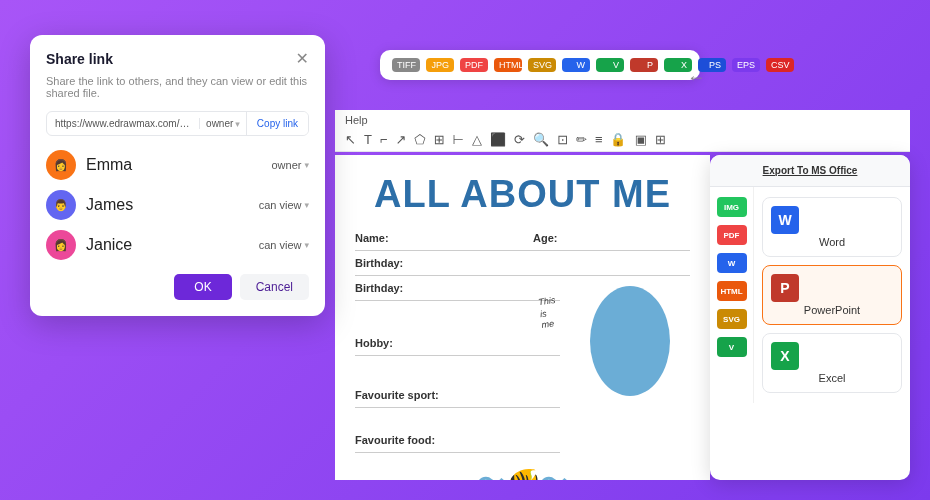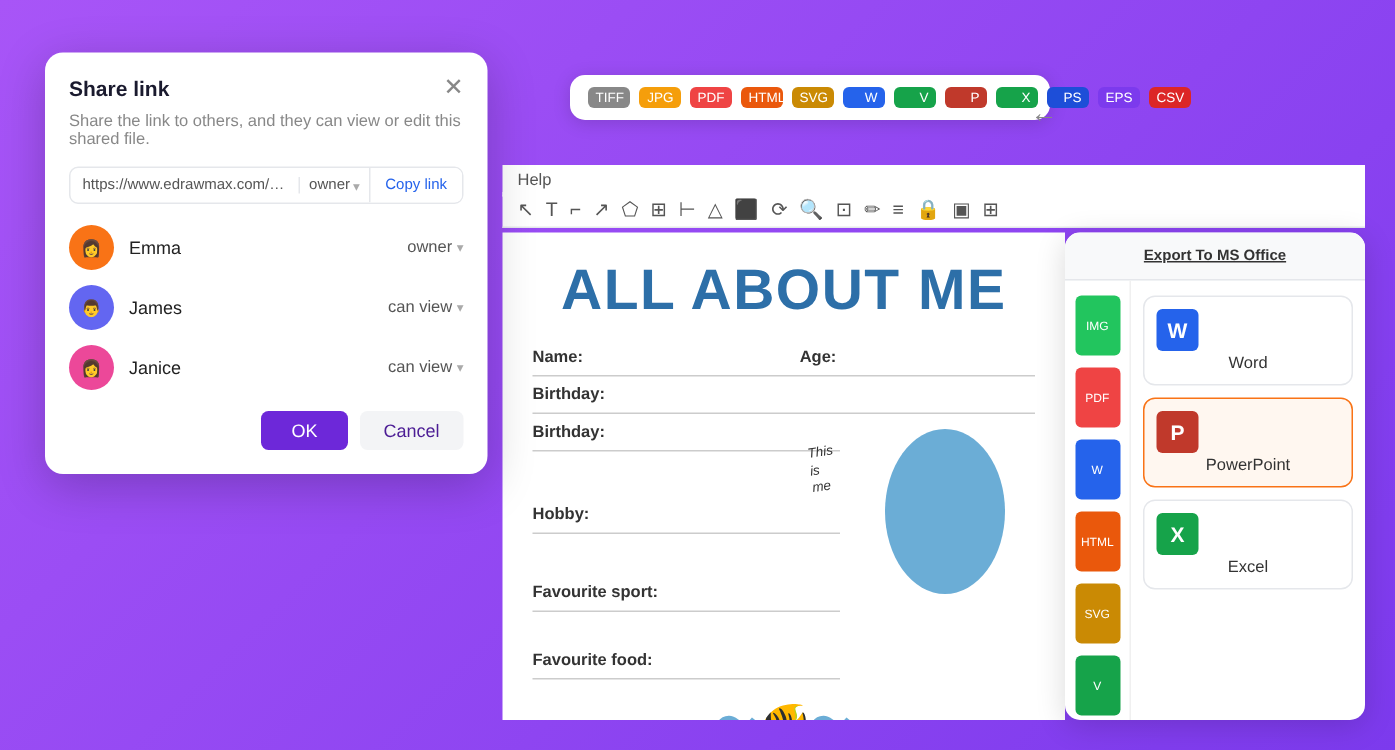--- a/index.html
+++ b/index.html
@@ -155,24 +155,24 @@
       padding: 10px 6px;
       display: flex;
       flex-direction: column;
       gap: 8px;
       align-items: center;
       border-right: 1px solid #f0f0f0;
     }
 
     .export-mini-badge {
       width: 30px;
-      height: 40px;
+      height: 20px;
       border-radius: 4px;
       font-size: 8px;
-      font-weight: 400;
+      font-weight: 700;
       color: white;
       display: flex;
       align-items: center;
       justify-content: center;
     }
 
     .export-right-grid {
       flex: 1;
       padding: 10px 8px;
       display: flex;
@@ -294,21 +294,21 @@
       display: flex;
       align-items: center;
       justify-content: center;
       color: white;
       font-weight: 700;
       flex-shrink: 0;
     }
 
     .user-name {
       flex: 1;
-      font-size: 12px;
+      font-size: 16px;
       color: #222;
       font-weight: 500;
     }
 
     .user-role {
       font-size: 11px;
       color: #555;
       display: flex;
       align-items: center;
       gap: 3px;

